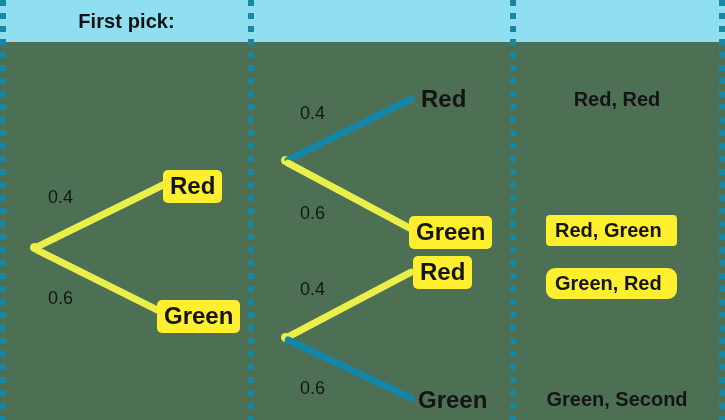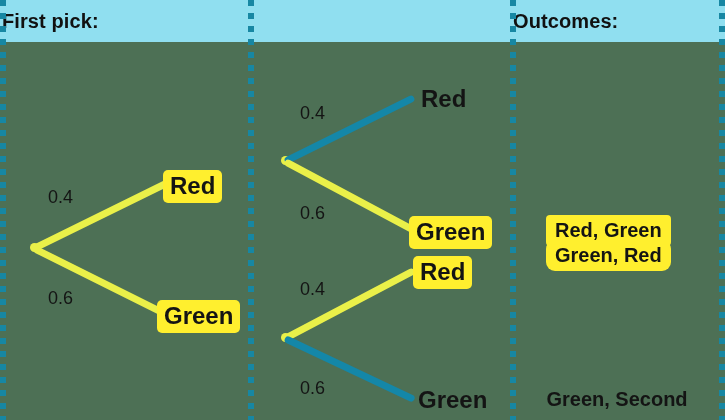--- a/index.html
+++ b/index.html
@@ -22,20 +22,21 @@
     top: 0;
     width: 725px;
     height: 42px;
     background: #90dff0;
   }
   .header-label {
     position: absolute;
     top: 0;
     height: 34px;
     line-height: 42px;
+    text-align: center;
     font-size: 20px;
     font-weight: bold;
     color: #111111;
     letter-spacing: 0.1px;
     white-space: nowrap;
   }
   #hdr-first  { left: 2px;   width: 249px; }
   #hdr-second { left: 251px; width: 262px; }
   #hdr-out    { left: 513px; width: 208px; }
 
@@ -101,31 +102,30 @@
     font-size: 20px;
     font-weight: bold;
     color: #141414;
     white-space: nowrap;
     line-height: 1;
     text-align: center;
   }
   .outcome.boxed {
     background: #ffef2e;
     border-radius: 4px;
-    padding: 5px 9px 6px 9px;
+    padding: 5px 15px 6px 9px;
   }
 </style>
 </head>
 <body>
 
 <div id="stage">
 
   <div class="header-band"></div>
   <div class="header-label" id="hdr-first">First pick:</div>
-  <div class="header-label" id="hdr-out">Outcomes:</div>
 
   <div class="divider" id="div-left"></div>
   <div class="divider" id="div-one"></div>
   <div class="divider" id="div-two"></div>
   <div class="divider" id="div-right"></div>
 
   <div class="node hl" style="left:30px; top:243px;"></div>
 
   <div class="branch hl" style="left:34px; top:244.5px; width:149px; transform:rotate(-26.2deg);"></div>
 
@@ -154,20 +154,21 @@
   <div class="branch hl" style="left:285px; top:334.5px; width:146px; transform:rotate(-27.8deg);"></div>
 
   <div class="branch dim" style="left:285px; top:334.5px; width:143px; transform:rotate(25.3deg);"></div>
 
   <div class="prob" style="left:300px; top:280px;">0.4</div>
   <div class="prob" style="left:300px; top:379px;">0.6</div>
 
   <div class="lbl boxed" style="left:413px; top:256px;">Red</div>
   <div class="lbl plain" style="left:418px; top:388px;">Green</div>
 
+  <div class="outcome plain" style="left:513px; top:89px; width:208px;">Red, Red</div>
 
   <div class="outcome boxed" style="left:546px; top:215px;">Red, Green</div>
 
-  <div class="outcome boxed" style="left:546px; top:240px;border-radius:9px;">Green, Red</div>
+  <div class="outcome boxed" style="left:546px; top:268px;border-radius:9px;">Green, Red</div>
 
   <div class="outcome plain" style="left:513px; top:389px; width:208px;">Green, Second</div>
 
 </div>
 
 </body></html>

